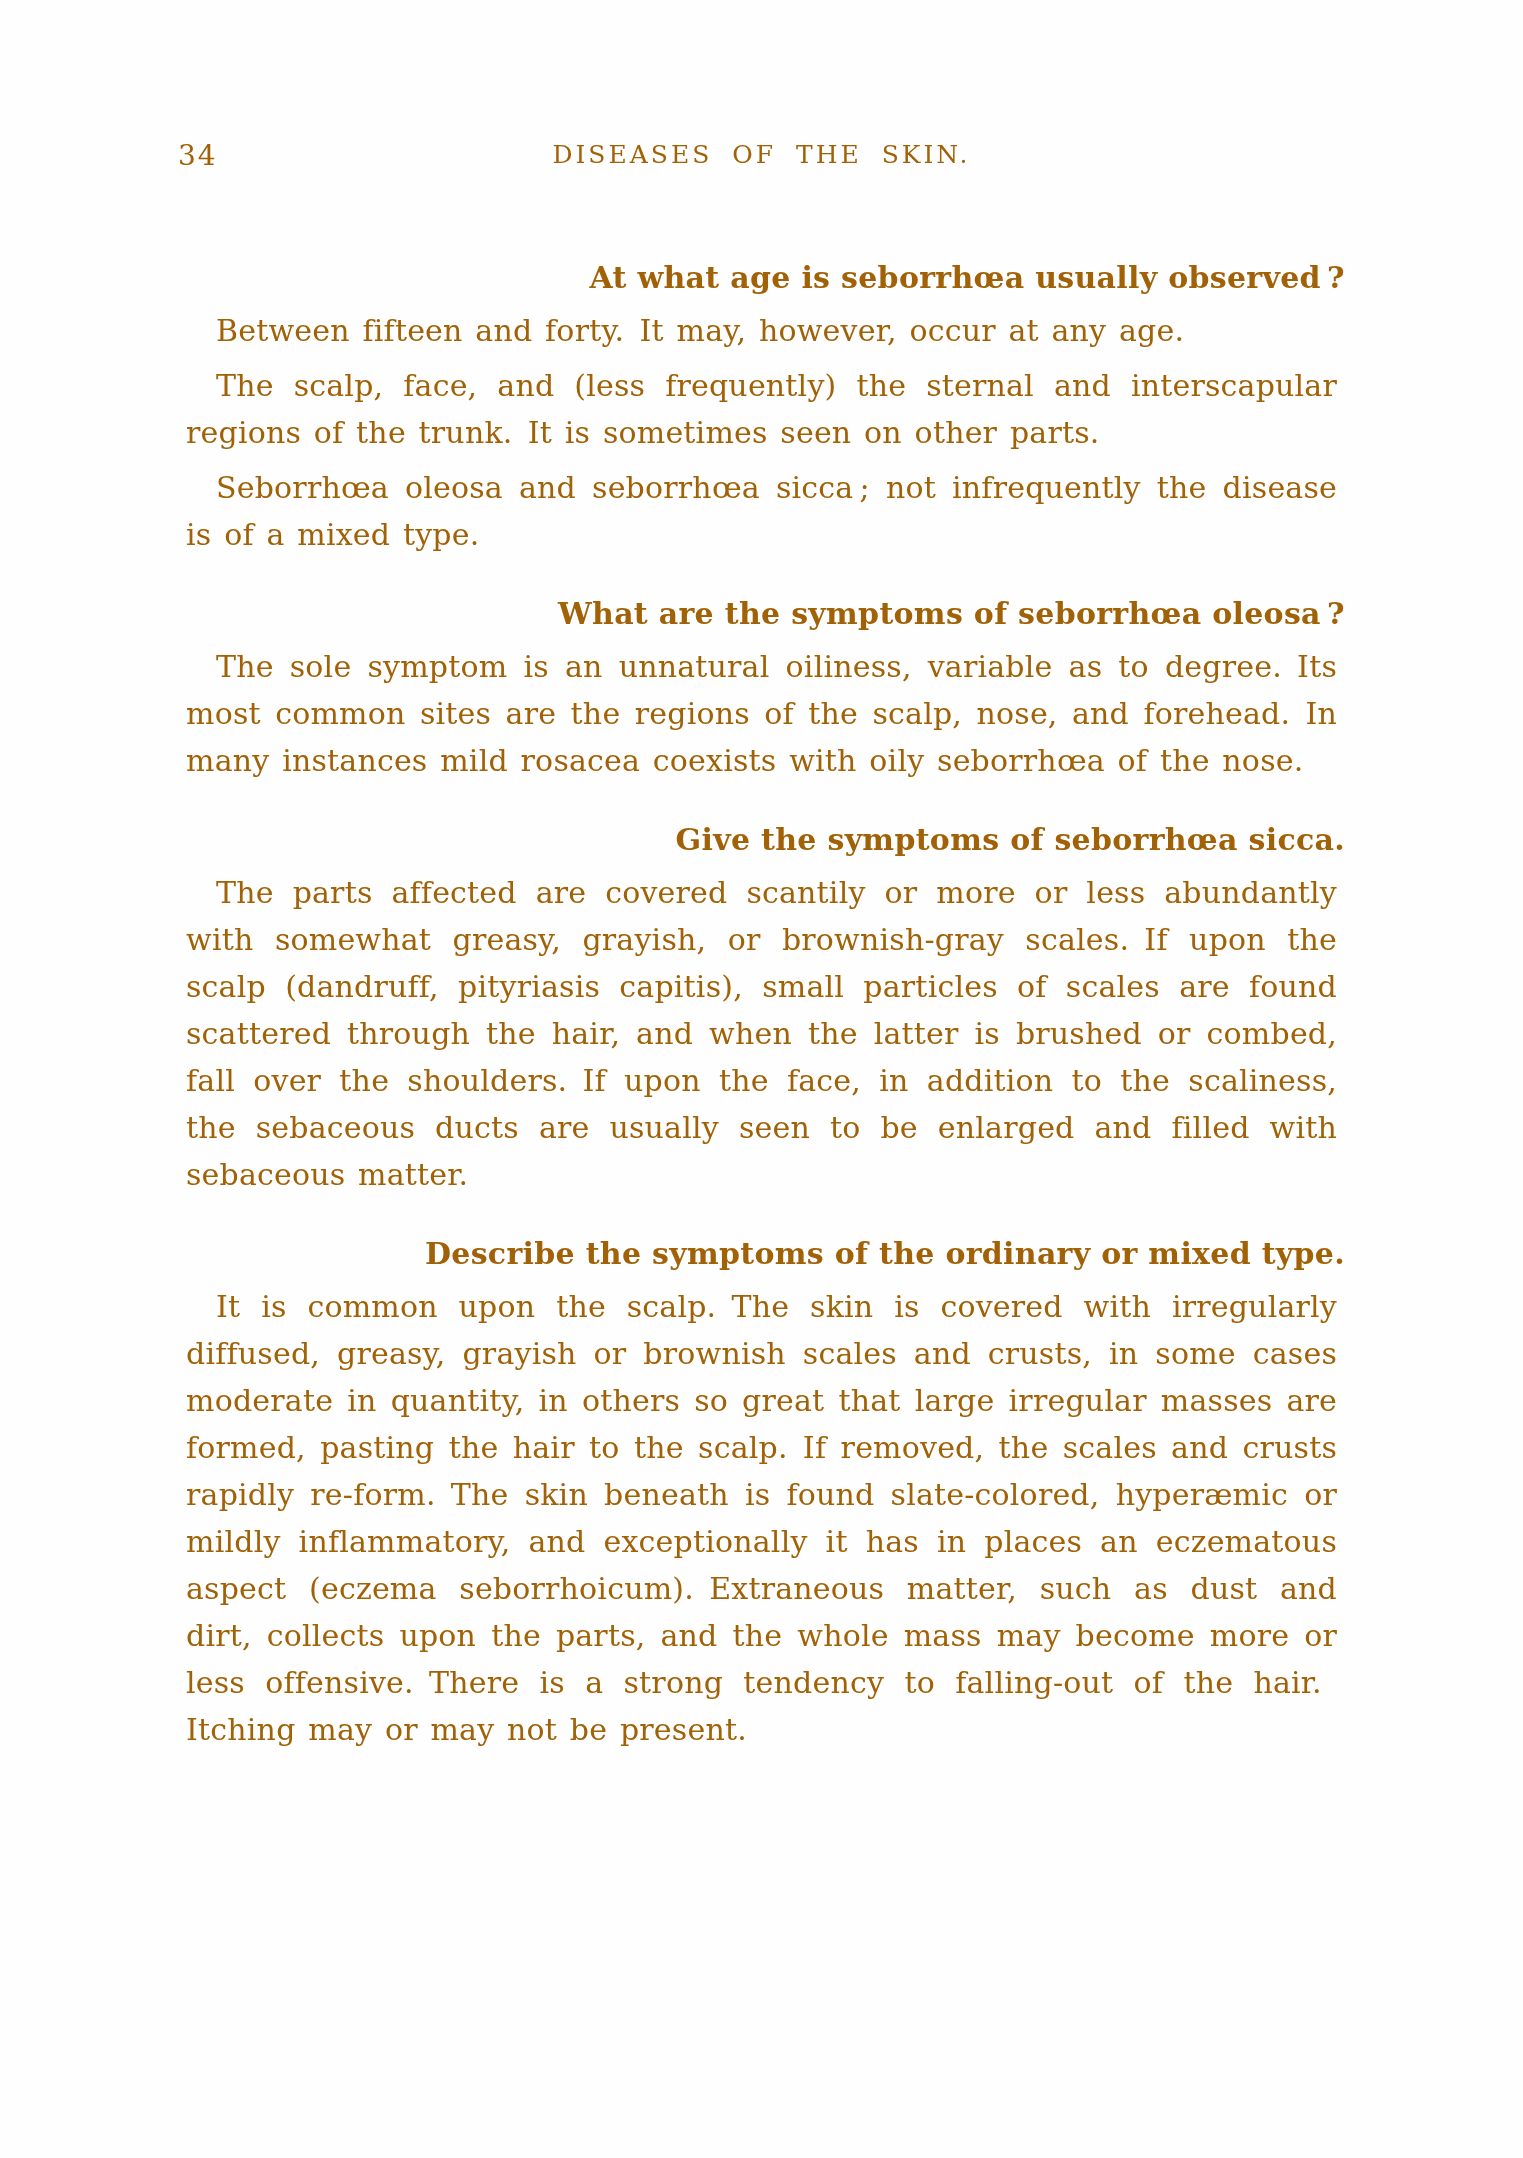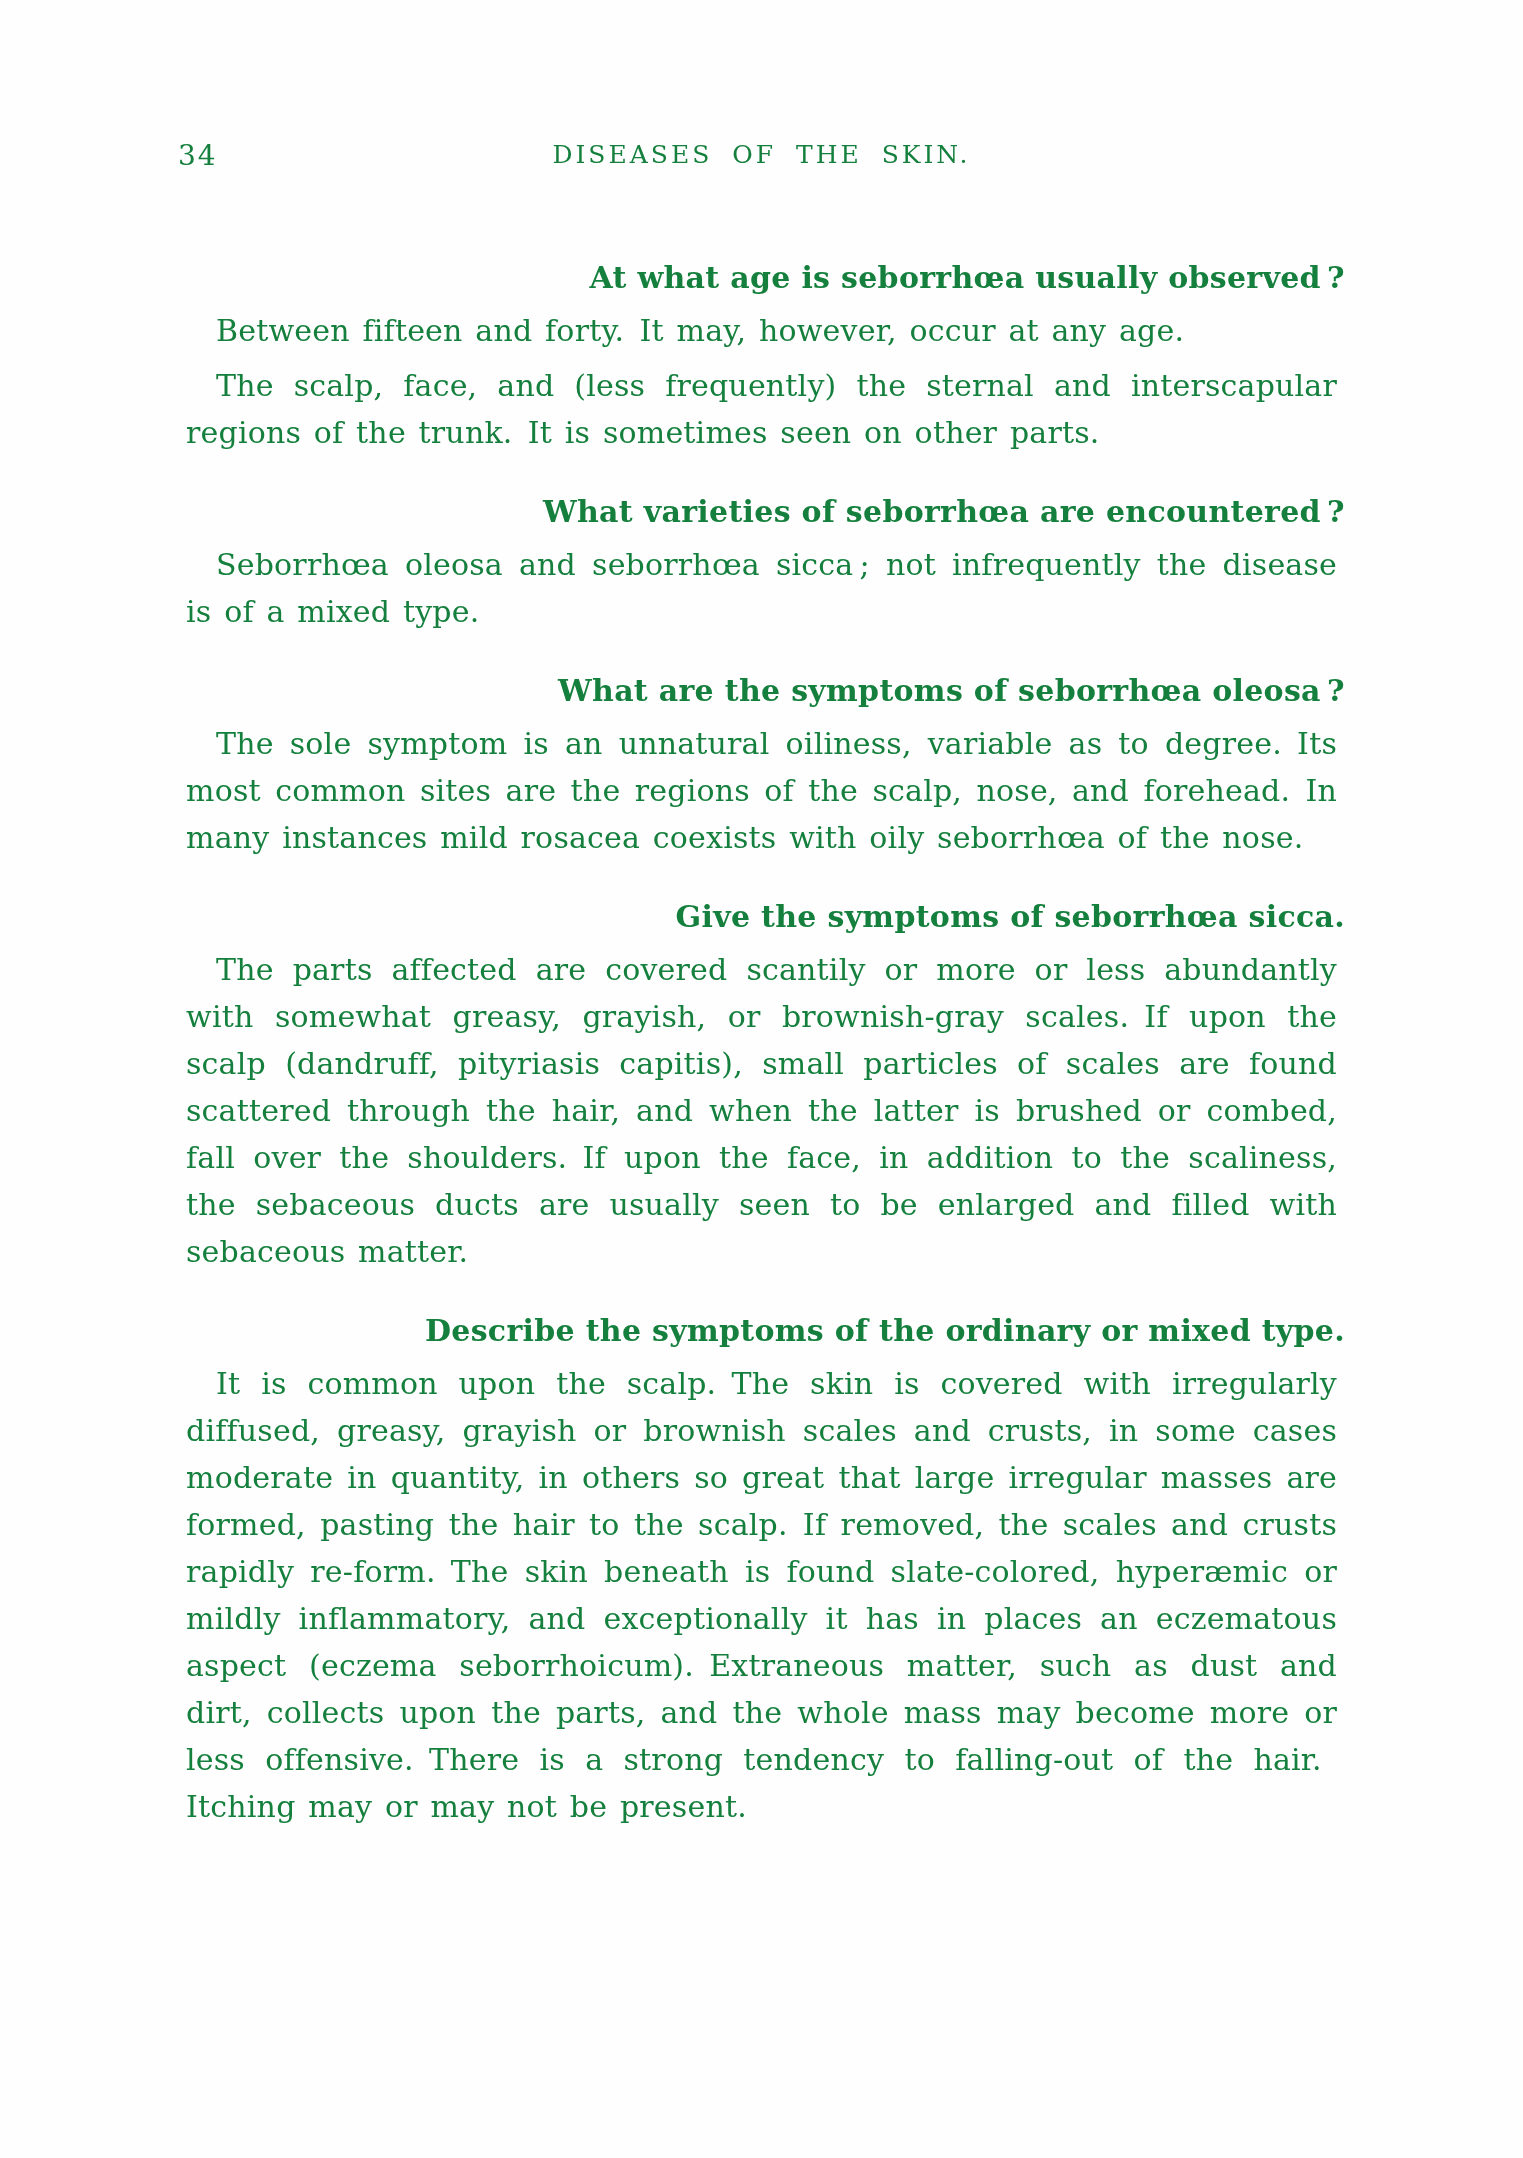--- a/index.html
+++ b/index.html
@@ -6,21 +6,21 @@
     margin: 0;
     padding: 0;
     background: #ffffff;
   }
   .page {
     position: relative;
     width: 1523px;
     height: 2158px;
     box-sizing: border-box;
     background: #fefefe;
-    color: #15803d;
+    color: #a16207;
     padding: 138px 178px 0 178px;
     font-family: "DejaVu Serif", "Liberation Serif", serif;
     overflow: hidden;
   }
   .running-head {
     position: relative;
     text-align: center;
     font-size: 25px;
     line-height: 34px;
     letter-spacing: 3px;
@@ -68,21 +68,20 @@
   <section class="qa">
     <h2 class="question">At what age is seborrhœa usually observed ?</h2>
   <p class="answer"><span class="rm">Between fifteen and forty. It may, however, occur at any age.</span></p>
       </section>
 
   <section class="qa">
   <p class="answer"><span class="rm">The scalp, face, and (less frequently) the sternal and interscapular regions of the trunk. It is sometimes seen on other parts.</span></p>
       </section>
 
   <section class="qa">
-    <h2 class="question">What varieties of seborrhœa are encountered ?</h2>
   <p class="answer"><span class="rm">Seborrhœa oleosa and seborrhœa sicca ; not infrequently the disease is of a mixed type.</span></p>
       </section>
 
   <section class="qa">
     <h2 class="question">What are the symptoms of seborrhœa oleosa ?</h2>
   <p class="answer"><span class="rm">The sole symptom is an unnatural oiliness, variable as to degree. Its most common sites are the regions of the scalp, nose, and forehead. In many instances mild rosacea coexists with oily seborrhœa of the nose.</span></p>
       </section>
 
   <section class="qa">
     <h2 class="question">Give the symptoms of seborrhœa sicca.</h2>

